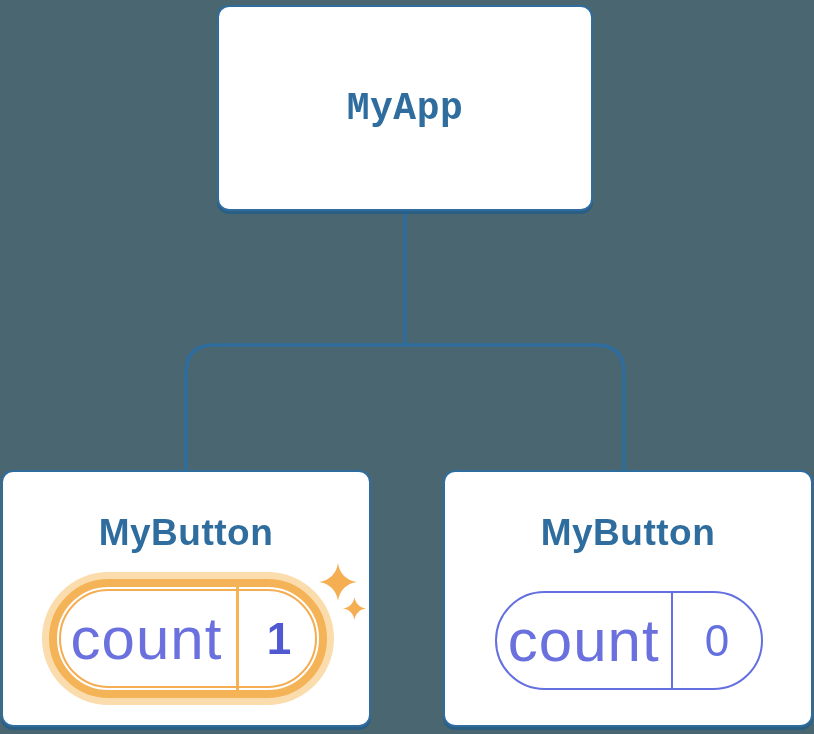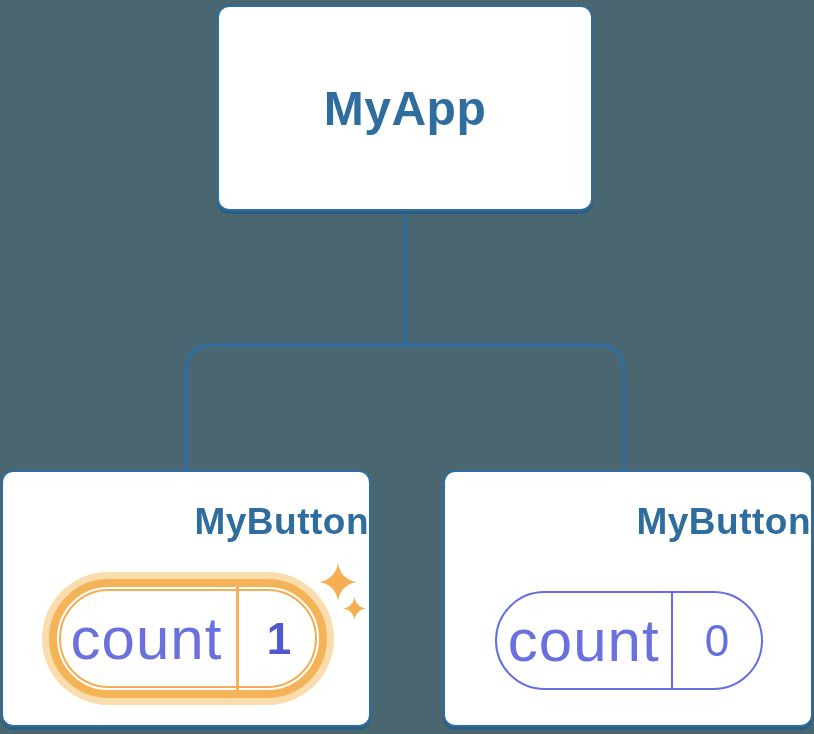--- a/index.html
+++ b/index.html
@@ -32,30 +32,31 @@
     left: 217px; top: 5px;
     width: 376px; height: 206px;
     display: flex;
     align-items: center;
     justify-content: center;
   }
   .card-child-left  { left: 1px;   top: 470px; width: 370px; height: 257px; }
   .card-child-right { left: 443px; top: 470px; width: 370px; height: 257px; }
   .node-title {
     color: #2e6d9e;
-    font-size: 48px;
+    font-size: 38px;
     font-weight: 600;
     letter-spacing: 0.5px;
+    font-family: Liberation Mono, monospace;
   }
   .child-title {
     position: absolute;
-    top: 29px;
+    top: 40px;
     left: 0;
     width: 100%;
-    text-align: right;
+    text-align: center;
     font-size: 37px;
     font-weight: 600;
     color: #2e6d9e;
     letter-spacing: 0.5px;
   }
   
   .pill-glow {
     position: absolute;
     left: 39px; top: 100px;
     width: 292px; height: 133px;

